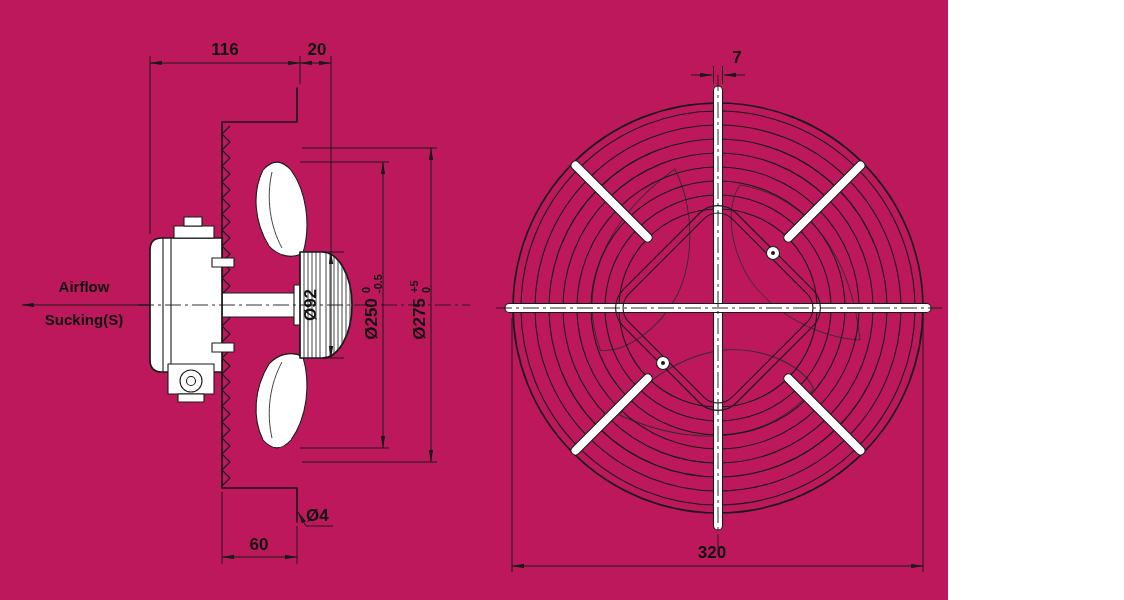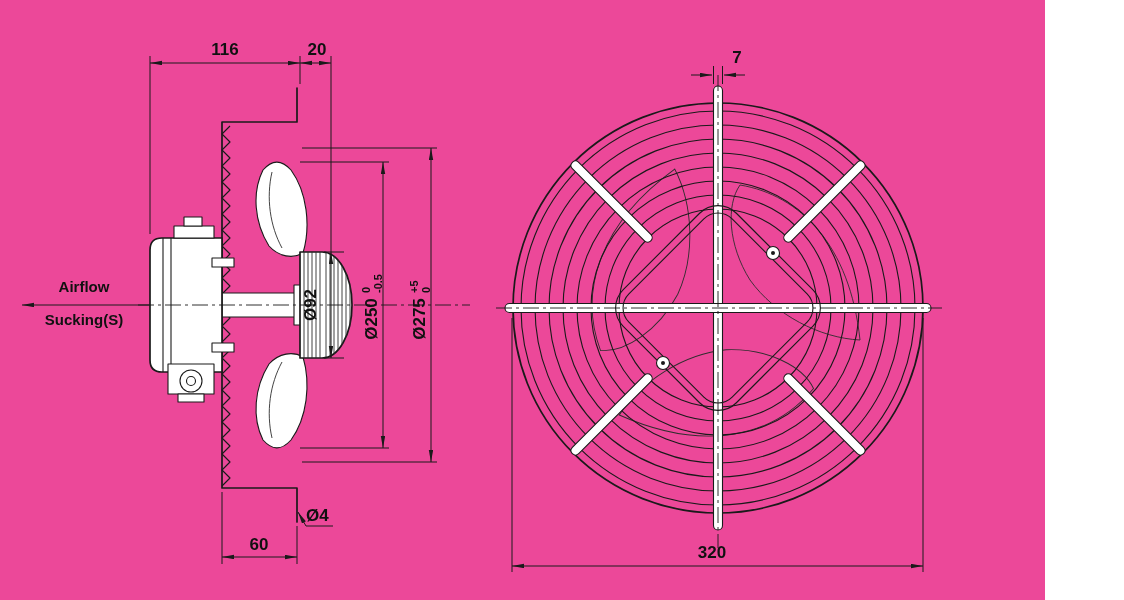--- a/index.html
+++ b/index.html
@@ -1,16 +1,16 @@
 <!DOCTYPE html>
 <html><head>
 <meta charset="utf-8">
 <style>
   html,body{margin:0;padding:0;background:#fff;}
-  .canvas{position:relative;width:1045px;height:600px;background:#ec4899;overflow:hidden;}
+  .canvas{position:relative;width:948px;height:600px;background:#be185d;overflow:hidden;}
   svg{display:block;}
   .g2{stroke:#1a1a1a;stroke-width:1.7;fill:none;stroke-linejoin:round;stroke-linecap:round;}
   .g1{stroke:#1a1a1a;stroke-width:1.1;fill:none;stroke-linejoin:round;}
   .thin{stroke:#2e2e2e;stroke-width:0.9;fill:none;}
   .dl{stroke:#1a1a1a;stroke-width:1;fill:none;}
   .cl{stroke:#1a1a1a;stroke-width:0.9;fill:none;stroke-dasharray:16 4 3 4;}
   .fw{fill:#fff;}
   .dim{font:bold 17px "Liberation Sans",sans-serif;fill:#111;}
   .tol{font:bold 11px "Liberation Sans",sans-serif;fill:#111;}
   .lbl{font:bold 15px "Liberation Sans",sans-serif;fill:#111;}

